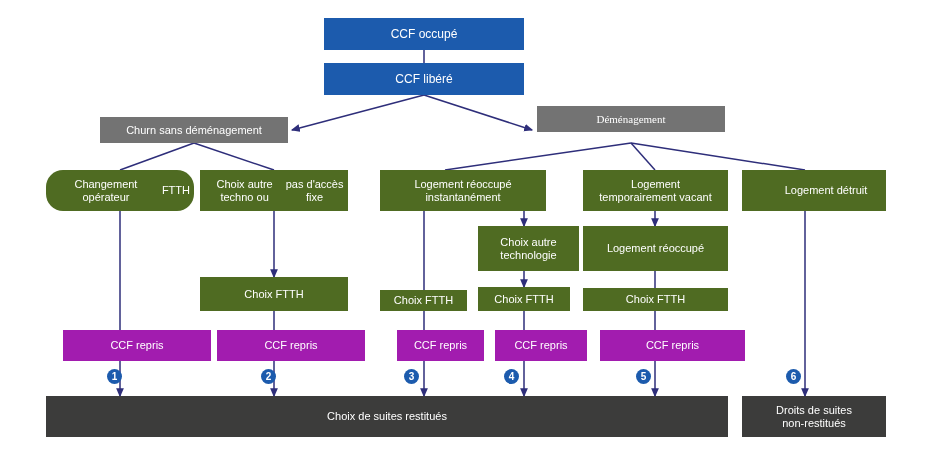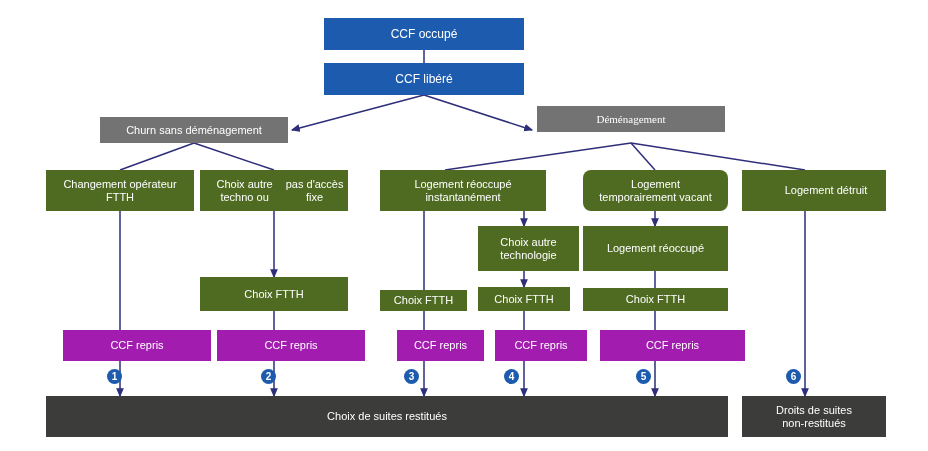--- a/index.html
+++ b/index.html
@@ -120,36 +120,36 @@
   </div>
 
   <div class="node t-navy" style="left:100px;top:117px;width:188px;height:26px;font-size:11px;">
     <span>Churn sans déménagement</span>
   </div>
 
   <div class="node t-navy" style="left:537px;top:106px;width:188px;height:26px;font-size:11px;font-family:Liberation Serif, serif;">
     <span>Déménagement</span>
   </div>
 
-  <div class="node t-green" style="left:46px;top:170px;width:148px;height:41px;font-size:11px;flex-direction:column;">
+  <div class="node t-green" style="left:46px;top:170px;width:148px;height:41px;font-size:11px;border-radius:17px;">
     <span>Changement opérateur</span>
     <span>FTTH</span>
   </div>
 
   <div class="node t-green" style="left:200px;top:170px;width:148px;height:41px;font-size:11px;flex-direction:row;">
     <span>Choix autre techno ou</span>
     <span>pas d'accès fixe</span>
   </div>
 
   <div class="node t-green" style="left:380px;top:170px;width:166px;height:41px;font-size:11px;flex-direction:column;">
     <span>Logement réoccupé</span>
     <span>instantanément</span>
   </div>
 
-  <div class="node t-green" style="left:583px;top:170px;width:145px;height:41px;font-size:11px;flex-direction:column;border-radius:8px;">
+  <div class="node t-green" style="left:583px;top:170px;width:145px;height:41px;font-size:11px;flex-direction:column;">
     <span>Logement</span>
     <span>temporairement vacant</span>
   </div>
 
   <div class="node t-green" style="left:742px;top:170px;width:144px;height:41px;font-size:11px;padding-left:28px;">
     <span>Logement détruit</span>
   </div>
 
   <div class="node t-green" style="left:478px;top:226px;width:101px;height:45px;font-size:11px;flex-direction:column;">
     <span>Choix autre</span>

